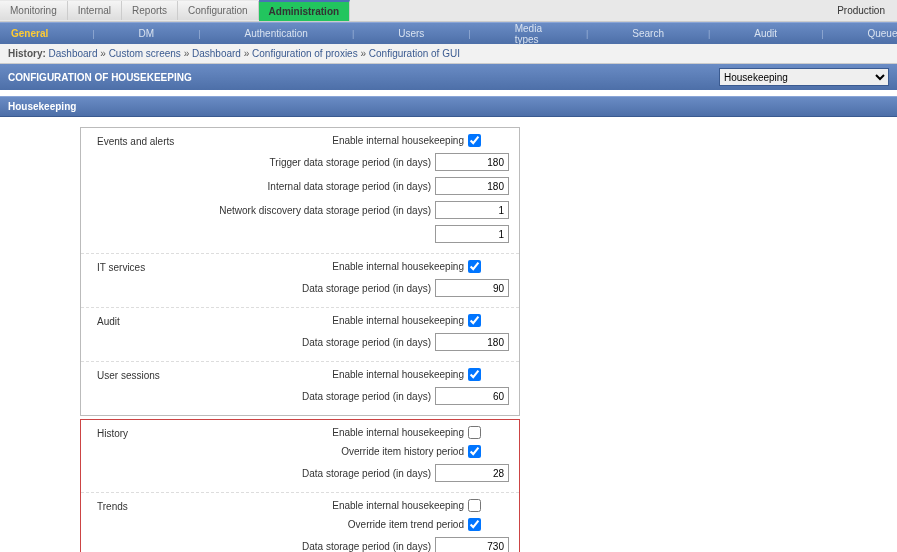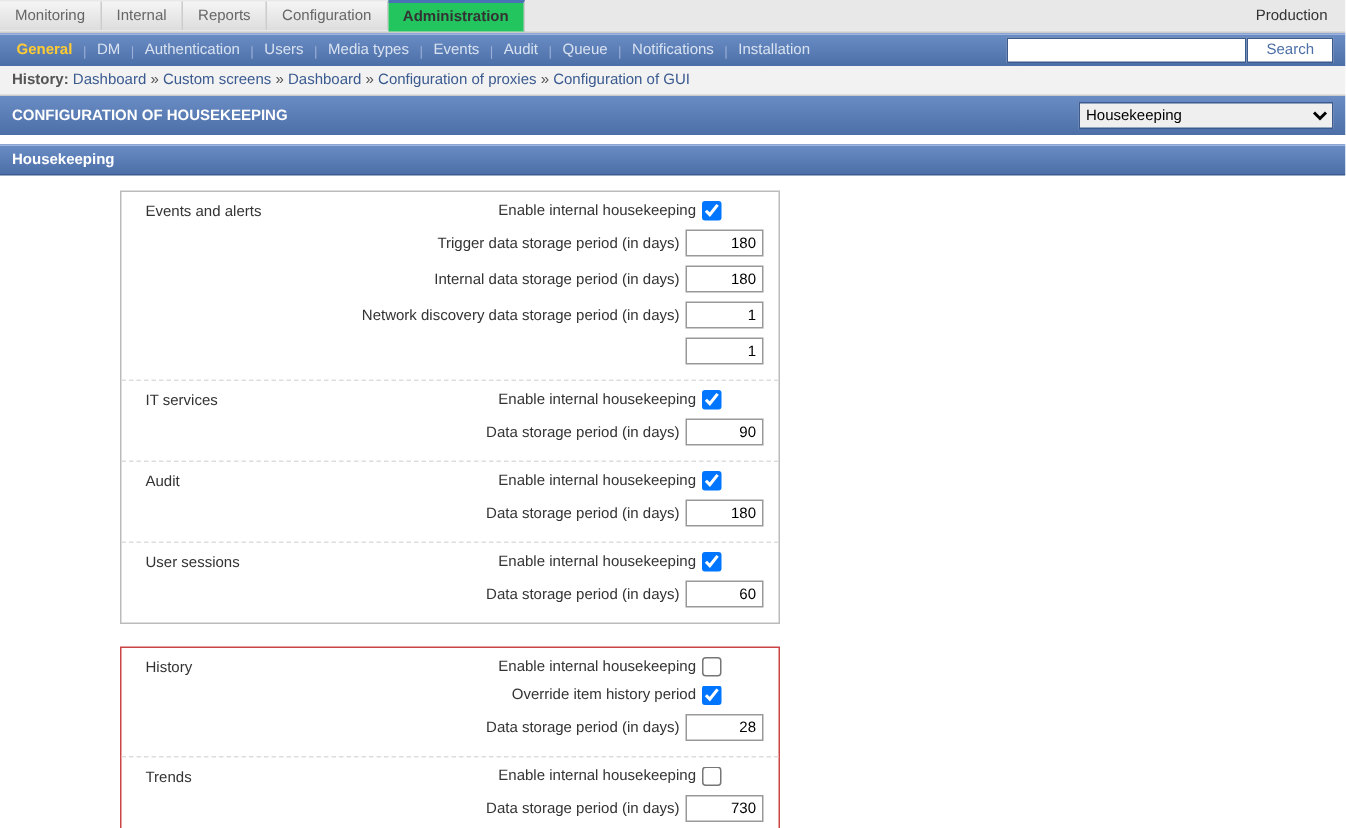--- a/index.html
+++ b/index.html
@@ -1,21 +1,21 @@
 <!DOCTYPE html>
 <html><head>
 <meta charset="utf-8">
 <style>
 * { box-sizing: border-box; margin: 0; padding: 0; }
 body { font-family: Verdana, Arial, sans-serif; font-size: 11px; background: #fff; color: #333; width: 897px; }
 .topbar { display: flex; align-items: center; background: #e8e8e8; border-bottom: 1px solid #ccc; height: 22px; }
 .toptab { padding: 4px 10px; color: #666; cursor: pointer; border-right: 1px solid #ccc; background: linear-gradient(#f5f5f5,#ddd); font-size: 10px; }
 .toptab.active { background: #22c55e; border-top: 2px solid #4a73b5; color: #333; font-weight: bold; }
 .env { margin-left: auto; padding: 0 12px; font-size: 10px; color: #333; }
-.subbar { display: flex; align-items: center; background: linear-gradient(#6a8cc5,#4d6fa8); height: 22px; padding: 0 6px; border-top: 1px solid #8aa5d6; }
+.subbar { display: flex; align-items: center; background: linear-gradient(#6a8cc5,#4d6fa8); height: 22px; padding: 0 6px; border-top: 1px solid #8aa5d6; gap: 37px; }
 .subtab { color: #d8e2f0; font-size: 10px; padding: 0 5px; cursor: pointer; }
 .subtab.gen { color: #ffcc33; font-weight: bold; }
 .subsep { color: #9ab0d6; font-size: 9px; padding: 0 2px; }
 .subsearch { margin-left: auto; display: flex; gap: 0; padding-right: 2px; }
 .subsearch input { width: 160px; height: 17px; font-size: 10px; border: 1px solid #3a5a90; padding: 0 3px; }
 .subsearch button { height: 17px; font-size: 10px; background: #fff; border: 1px solid #3a5a90; padding: 0 12px; color: #4d6fa8; cursor: pointer; }
 .history { background: #f2f2f2; border-bottom: 1px solid #ccc; padding: 4px 8px; font-size: 10px; color: #555; }
 .history a { color: #3a5a90; text-decoration: none; }
 .titlebar { background: linear-gradient(#6a8cc5,#4d6fa8); color: #fff; font-weight: bold; font-size: 10px; padding: 4px 8px; display: flex; align-items: center; }
 .titlebar select { margin-left: auto; width: 170px; height: 18px; font-size: 10px; border: 1px solid #3a5a90; }
@@ -23,21 +23,21 @@
 .sectionbar { background: linear-gradient(#6a8cc5,#4d6fa8); color: #fff; font-weight: bold; font-size: 10px; padding: 4px 8px; border-top: 1px solid #8aa5d6; border-bottom: 1px solid #3a5a90; }
 .form-area { padding: 10px 0 20px 0; display: flex; }
 .form-left-pad { width: 80px; }
 .form-box { border: 1px solid #bbb; width: 440px; }
 .formrow { display: flex; border-bottom: 1px dashed #ddd; }
 .formrow:last-child { border-bottom: none; }
 .section-label { width: 120px; padding: 8px 10px 8px 16px; font-size: 10px; color: #333; text-align: left; vertical-align: top; }
 .fields { flex: 1; padding: 6px 10px 10px 0; display: flex; flex-direction: column; gap: 6px; }
 .field { display: flex; align-items: center; justify-content: flex-end; gap: 4px; }
 .field label { font-size: 10px; color: #333; text-align: right; }
-.field input[type="text"] { width: 52px; height: 18px; font-size: 10px; text-align: right; padding: 0 4px; border: 1px solid #999; }
+.field input[type="text"] { width: 74px; height: 18px; font-size: 10px; text-align: right; padding: 0 4px; border: 1px solid #999; }
 .field input[type="checkbox"] { width: 13px; height: 13px; margin-right: 28px; }
 .highlight { border: 1px solid #cc4444 !important; }
 </style>
 </head>
 <body>
 
 <div class="topbar">
   <div class="toptab">Monitoring</div>
   <div class="toptab">Internal</div>
   <div class="toptab">Reports</div>
@@ -50,21 +50,21 @@
   <span class="subtab gen">General</span>
     <span class="subsep">|</span>
   <span class="subtab">DM</span>
     <span class="subsep">|</span>
   <span class="subtab">Authentication</span>
     <span class="subsep">|</span>
   <span class="subtab">Users</span>
     <span class="subsep">|</span>
   <span class="subtab">Media types</span>
     <span class="subsep">|</span>
-  <span class="subtab">Events</span>
+  <span class="subtab">Search</span>
     <span class="subsep">|</span>
   <span class="subtab">Audit</span>
     <span class="subsep">|</span>
   <span class="subtab">Queue</span>
     <span class="subsep">|</span>
   <span class="subtab">Notifications</span>
     <span class="subsep">|</span>
   <span class="subtab">Installation</span>
   <span class="subsearch">
     <input type="text" placeholder="" style="">
@@ -86,21 +86,21 @@
   <select>
     <option>Housekeeping</option>
   </select>
 </div>
 <div class="spacer"></div>
 <div class="sectionbar">Housekeeping</div>
 
 <div class="form-area">
   <div class="form-left-pad"></div>
   <div id="form-container">
-      <div class="form-box" style="margin-bottom: 16px;">
+      <div class="form-box" style="margin-bottom: 4px;">
         <div class="formrow">
           <div class="section-label">Events and alerts</div>
           <div class="fields">
             <div class="field">
               <label>Enable internal housekeeping</label>
               <input type="checkbox" checked="" style="">
             </div>
             <div class="field">
               <label>Trigger data storage period (in days)</label>
               <input type="text" value="180" style="">
@@ -177,20 +177,24 @@
           </div>
         </div>
         <div class="formrow">
           <div class="section-label">Trends</div>
           <div class="fields">
             <div class="field">
               <label>Enable internal housekeeping</label>
               <input type="checkbox" style="">
             </div>
             <div class="field">
+              <label>Override item trend period</label>
+              <input type="checkbox" checked="" style="">
+            </div>
+            <div class="field">
               <label>Data storage period (in days)</label>
               <input type="text" value="730" style="">
             </div>
           </div>
         </div>
       </div>
     </div>
 </div>
 
 </body></html>

